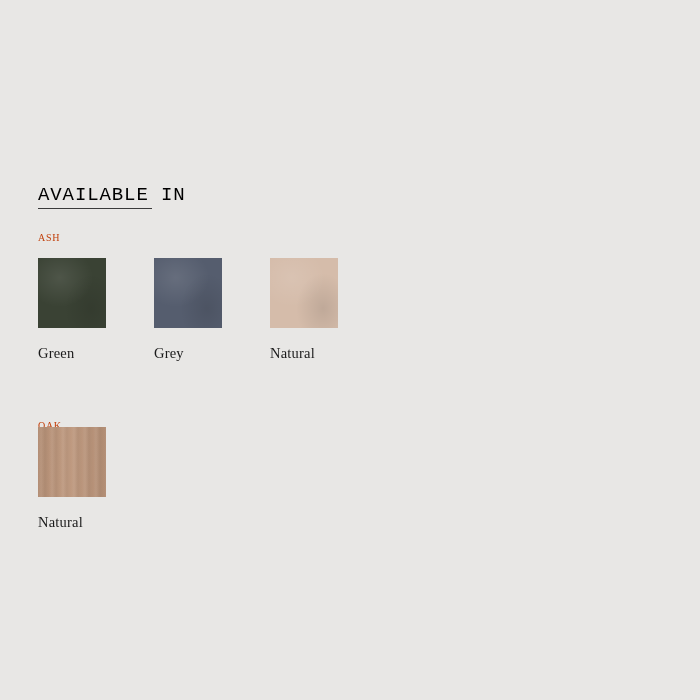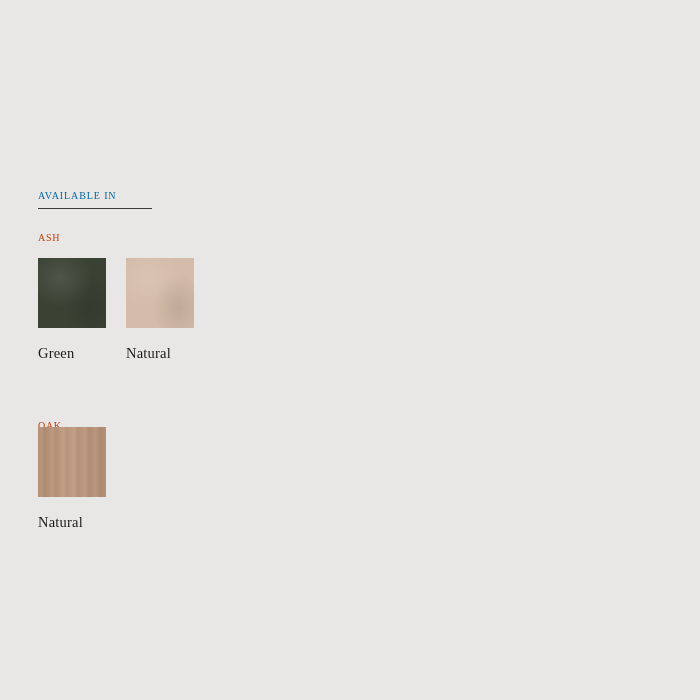--- a/index.html
+++ b/index.html
@@ -23,25 +23,26 @@
     top: 0;
     width: 700px;
     height: 700px;
   }
 
   
   .available-heading {
     position: absolute;
     left: 38px;
     top: 186px;
-    font-size: 10px;
+    font-size: 19px;
     letter-spacing: 0.9px;
-    color: #0369a1;
+    color: #000000;
     line-height: 19px;
     white-space: nowrap;
+    font-family: Liberation Mono, monospace;
   }
   .available-heading .rule {
     display: block;
     height: 1px;
     background: #3a3a3a;
     margin-top: 3px;
     width: 114px;
   }
 
   
@@ -63,20 +64,21 @@
     left: 38px;
     display: flex;
     flex-direction: row;
     align-items: flex-start;
   }
   .swatch-row.ash-row { top: 258px; width: 700px; }
   .swatch-row.oak-row { top: 427px; }
 
   .swatch-cell {
     width: 88px;
+    margin-right: 28px;
     flex: 0 0 auto;
   }
 
   .swatch-chip {
     width: 68px;
     height: 70px;
     display: block;
     position: relative;
   }
   .swatch-chip.bordered {
@@ -126,20 +128,26 @@
   <div class="material-label ash">ASH</div>
 
   <div class="swatch-row ash-row">
       <div class="swatch-cell">
         <div class="swatch-chip cloth" style="background: rgb(58, 66, 52);">
           <span class="sheen"></span>
         </div>
         <div class="swatch-name">Green</div>
       </div>
       <div class="swatch-cell">
+        <div class="swatch-chip cloth" style="background: rgb(85, 93, 110);">
+          <span class="sheen"></span>
+        </div>
+        <div class="swatch-name">Grey</div>
+      </div>
+      <div class="swatch-cell">
         <div class="swatch-chip cloth" style="background: rgb(213, 188, 170);">
           <span class="sheen"></span>
         </div>
         <div class="swatch-name">Natural</div>
       </div>
     </div>
 
   <div class="material-label oak">OAK</div>
 
   <div class="swatch-row oak-row">

